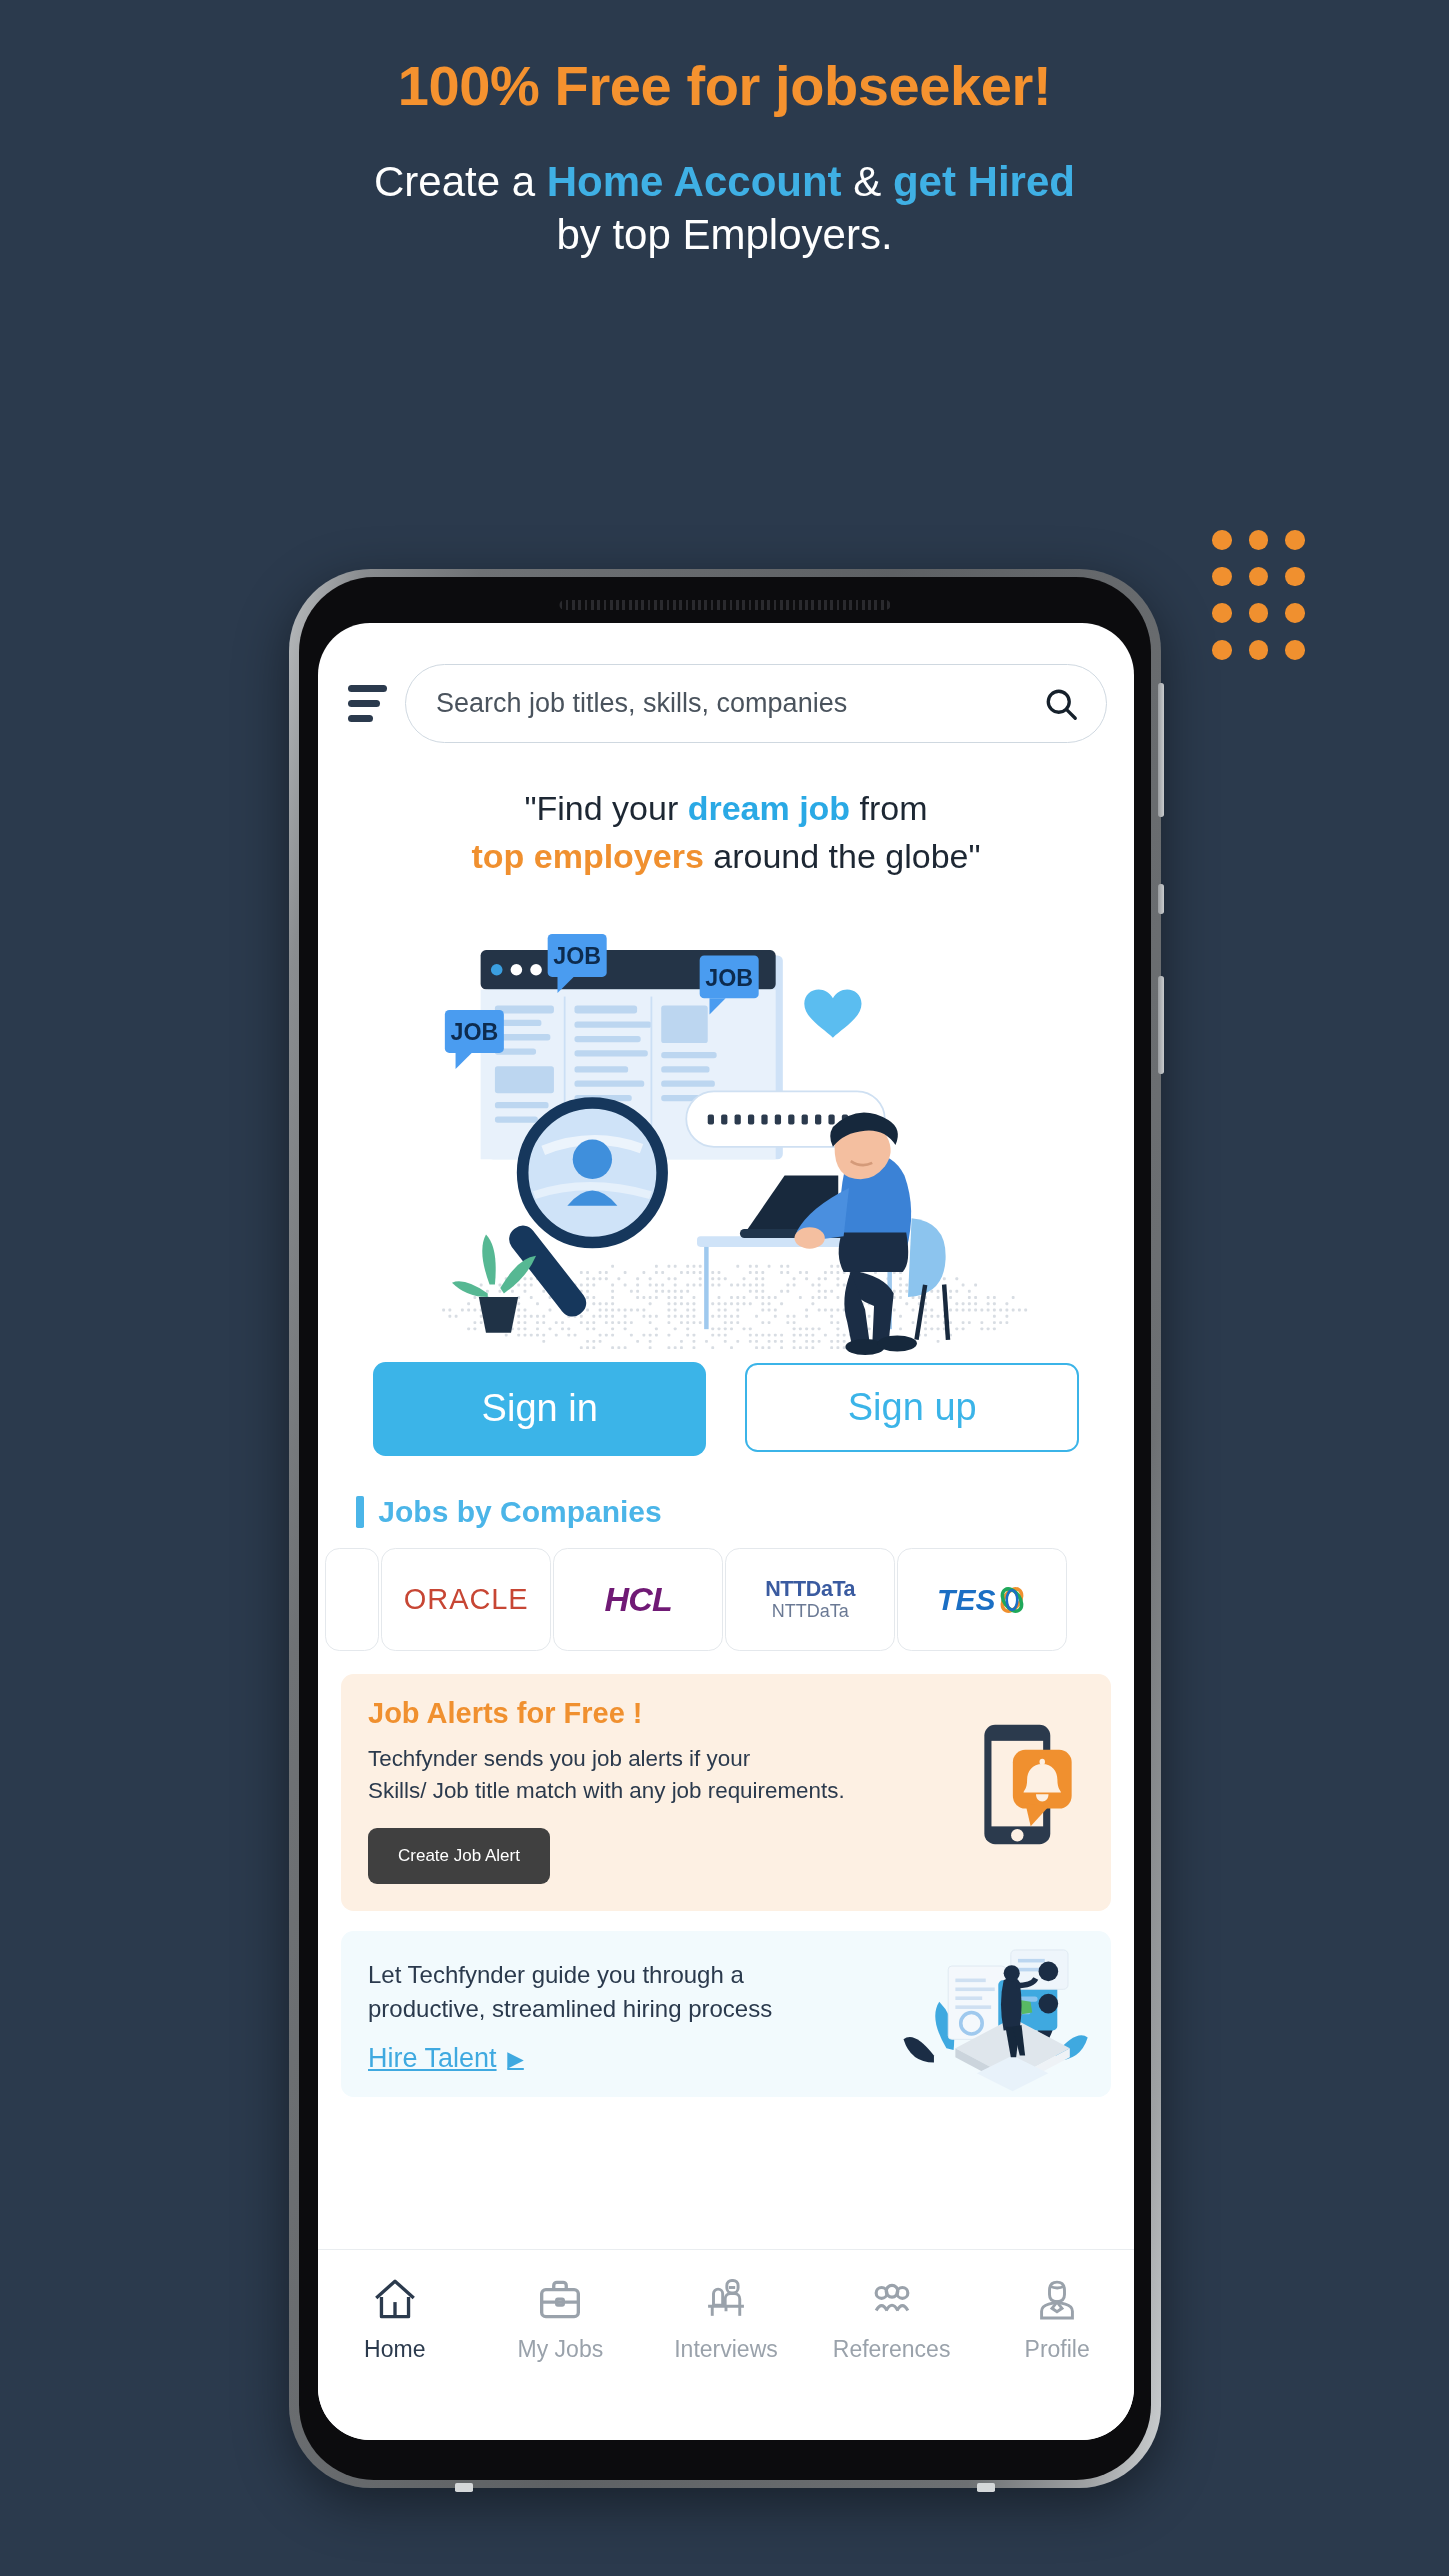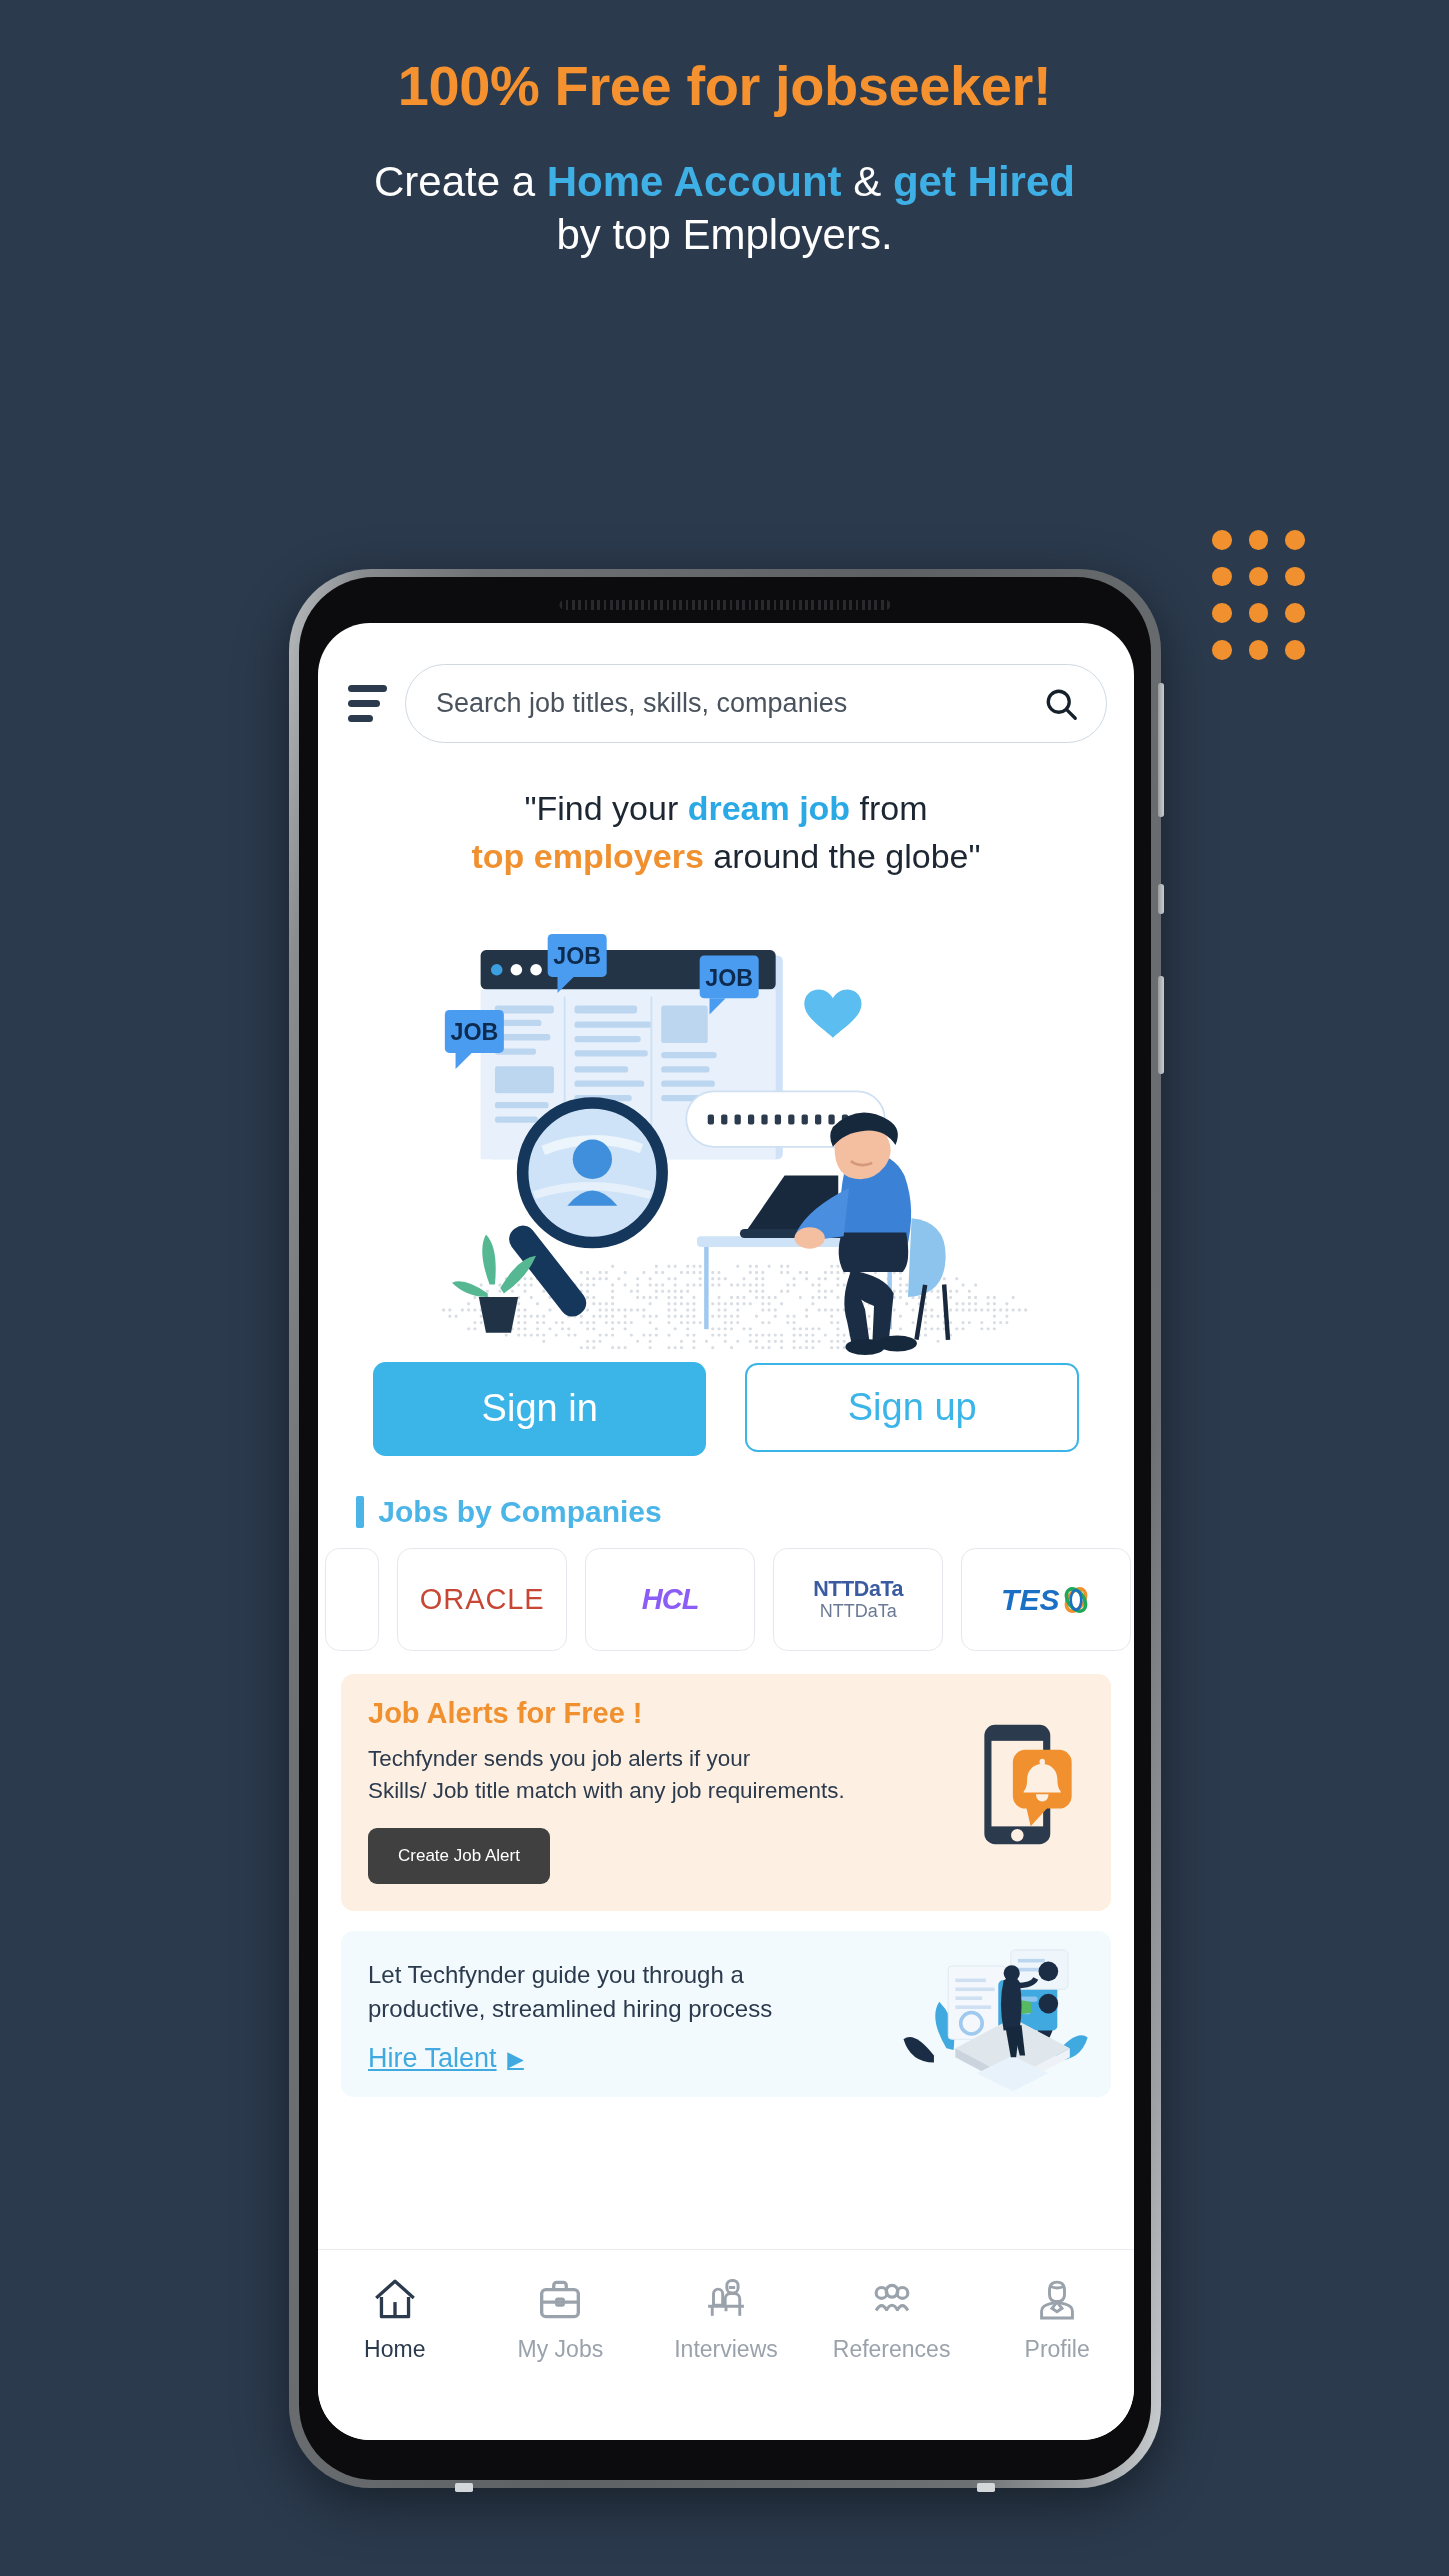--- a/index.html
+++ b/index.html
@@ -103,28 +103,28 @@
     width:344px; height:89px; border-radius:12.5px; background:#fff; border:2.7px solid #3bb4e8;
     color:#3bb4e8; font-size:38px; font-family:"Liberation Sans", sans-serif; cursor:pointer;
     margin-top:1.8px;
   }
 
   .sec-title { display:flex; align-items:center; gap:14.3px; padding:39px 0 0 38px; }
   .sec-bar { width:8px; height:32px; background:#4bb5e8; border-radius:1.8px; display:block; }
   .sec-title span.txt { font-size:30px; color:#4bb5e8; font-weight:bold; }
 
   
-  .logo-rail { display:flex; gap:18px; padding:19.7px 0 0 7.2px; overflow:hidden; }
+  .logo-rail { display:flex; gap:2px; padding:19.7px 0 0 7.2px; overflow:hidden; }
   .logo-card {
     flex:0 0 auto; width:170px; height:103px; border:1.8px solid #e4e8ec; border-radius:14.3px;
     background:#fff; display:flex; align-items:center; justify-content:center;
   }
   .logo-card.narrow { width:54px; }
   .lg-oracle { font-size:29px; color:#c74634; letter-spacing:0.9px; font-family:"Liberation Sans",sans-serif; }
-  .lg-hcl { font-size:29px; color:#8b5cf6; font-weight:bold; font-style:italic; letter-spacing:-0.9px; }
+  .lg-hcl { font-size:34px; color:#701a75; font-weight:bold; font-style:italic; letter-spacing:-0.9px; }
   .lg-ntt { text-align:center; line-height:1.1; }
   .lg-ntt .l1 { font-size:21.5px; color:#3a5ba0; font-weight:bold; letter-spacing:-0.4px; }
   .lg-ntt .l2 { font-size:18px; color:#6a7994; }
   .lg-tes { display:flex; align-items:center; gap:1.8px; }
   .lg-tes .t { font-size:30px; color:#1b6fc4; font-weight:bold; font-style:italic; }
 
   
   .alert-card {
     margin:23px 23px 0; background:#fdf0e3; border-radius:12.5px;
     padding:23px 27px 27px; position:relative; min-height:210px;

